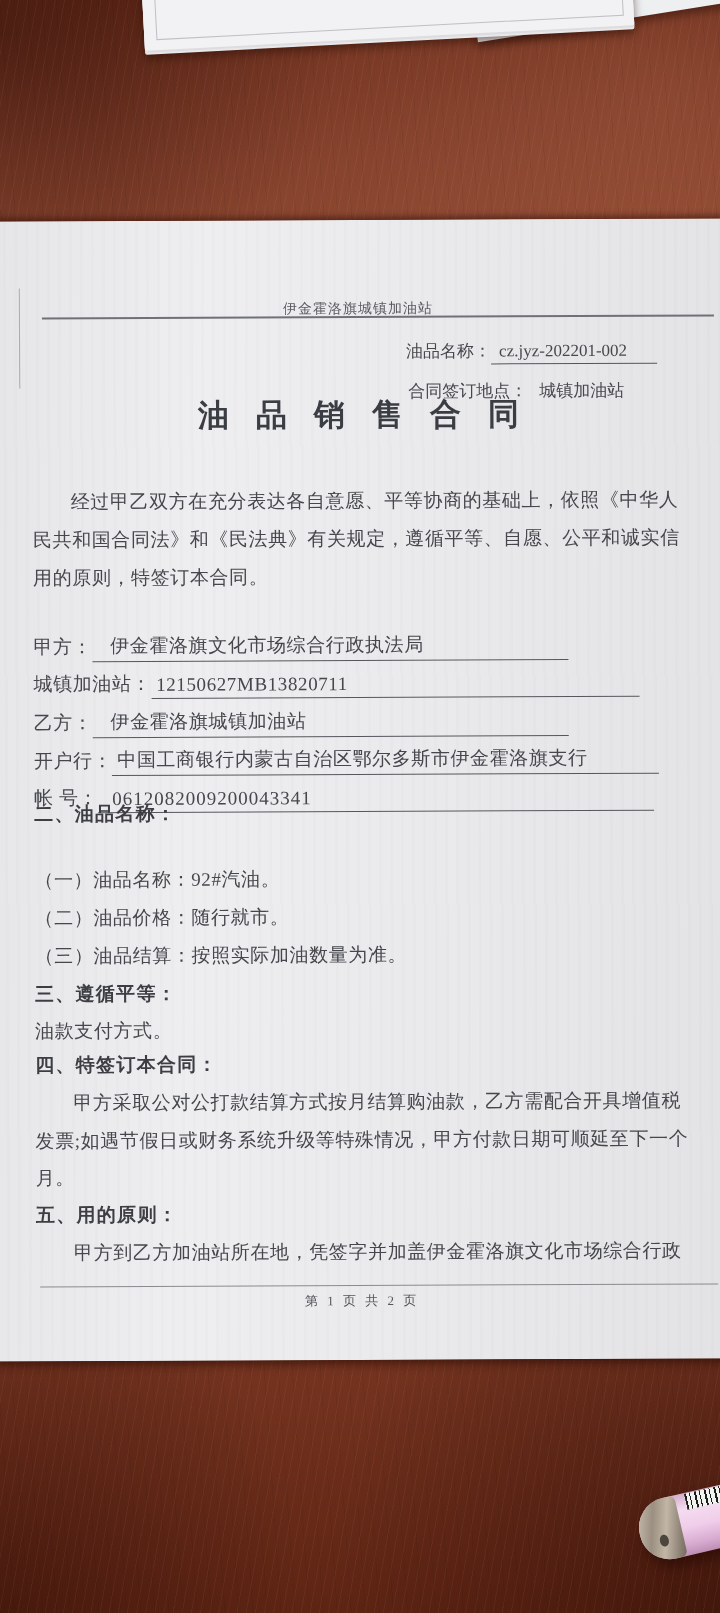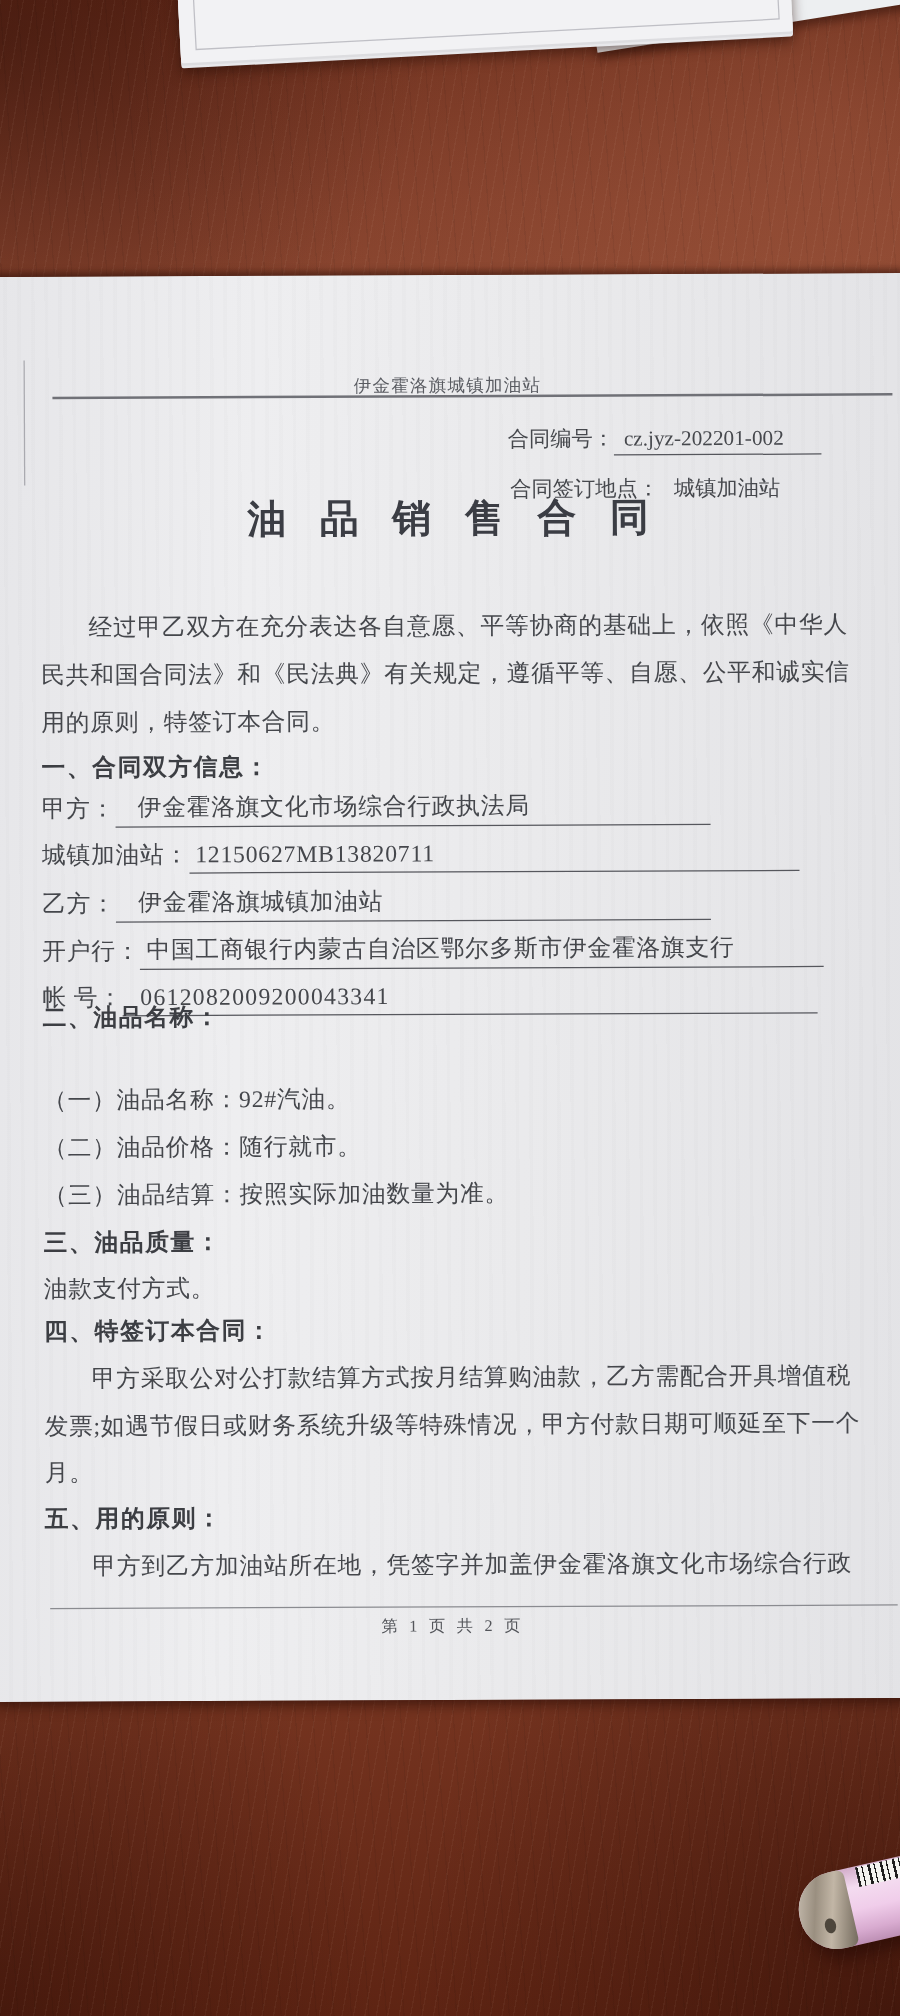--- a/index.html
+++ b/index.html
@@ -102,35 +102,34 @@
   </div>
 
   <div class="paper">
 
     <div class="fold-line"></div>
 
     <div class="page-header">伊金霍洛旗城镇加油站</div>
     <div class="header-rule"></div>
 
     <div class="meta-row meta-no">
-      <span class="m-lbl">合同编号：</span><span class="m-val">cz.jyz-202201-002</span>
+      <span class="m-lbl">油品名称：</span><span class="m-val">cz.jyz-202201-002</span>
     </div>
     <div class="meta-row meta-place">
       <span class="m-lbl">合同签订地点：</span><span class="m-val">城镇加油站</span>
     </div>
 
     <div class="title-wrap">
       <span class="title-text">油品销售合同</span>
     </div>
 
     <div class="body-line indent" style="top:268px">经过甲乙双方在充分表达各自意愿、平等协商的基础上，依照《中华人</div>
     <div class="body-line" style="top:306px">民共和国合同法》和《民法典》有关规定，遵循平等、自愿、公平和诚实信</div>
     <div class="body-line" style="top:344px">用的原则，特签订本合同。</div>
 
-    <div class="body-line heading" style="top:380px">一、合同双方信息：</div>
 
     <div class="field f1" style="top:412px">
       <span class="lbl">甲方：</span>
       <span class="val">伊金霍洛旗文化市场综合行政执法局</span>
     </div>
     <div class="field f2" style="top:450px">
       <span class="lbl">城镇加油站：</span>
       <span class="val">12150627MB13820711</span>
     </div>
     <div class="field f3" style="top:488px">
@@ -144,21 +143,21 @@
     <div class="field f5" style="top:564px">
       <span class="lbl">帐 号：</span>
       <span class="val">0612082009200043341</span>
     </div>
 
     <div class="body-line heading" style="top:580px">二、油品名称：</div>
     <div class="body-line" style="top:646px">（一）油品名称：92#汽油。</div>
     <div class="body-line" style="top:684px">（二）油品价格：随行就市。</div>
     <div class="body-line" style="top:722px">（三）油品结算：按照实际加油数量为准。</div>
 
-    <div class="body-line heading" style="top:760px">三、油品质量：</div>
+    <div class="body-line heading" style="top:760px">三、遵循平等：</div>
     <div class="body-line" style="top:797px">油款支付方式。</div>
 
     <div class="body-line heading" style="top:831px">四、特签订本合同：</div>
     <div class="body-line indent" style="top:869px">甲方采取公对公打款结算方式按月结算购油款，乙方需配合开具增值税</div>
     <div class="body-line" style="top:907px">发票;如遇节假日或财务系统升级等特殊情况，甲方付款日期可顺延至下一个</div>
     <div class="body-line" style="top:944px">月。</div>
 
     <div class="body-line heading" style="top:981px">五、用的原则：</div>
     <div class="body-line indent" style="top:1019px">甲方到乙方加油站所在地，凭签字并加盖伊金霍洛旗文化市场综合行政</div>
 

